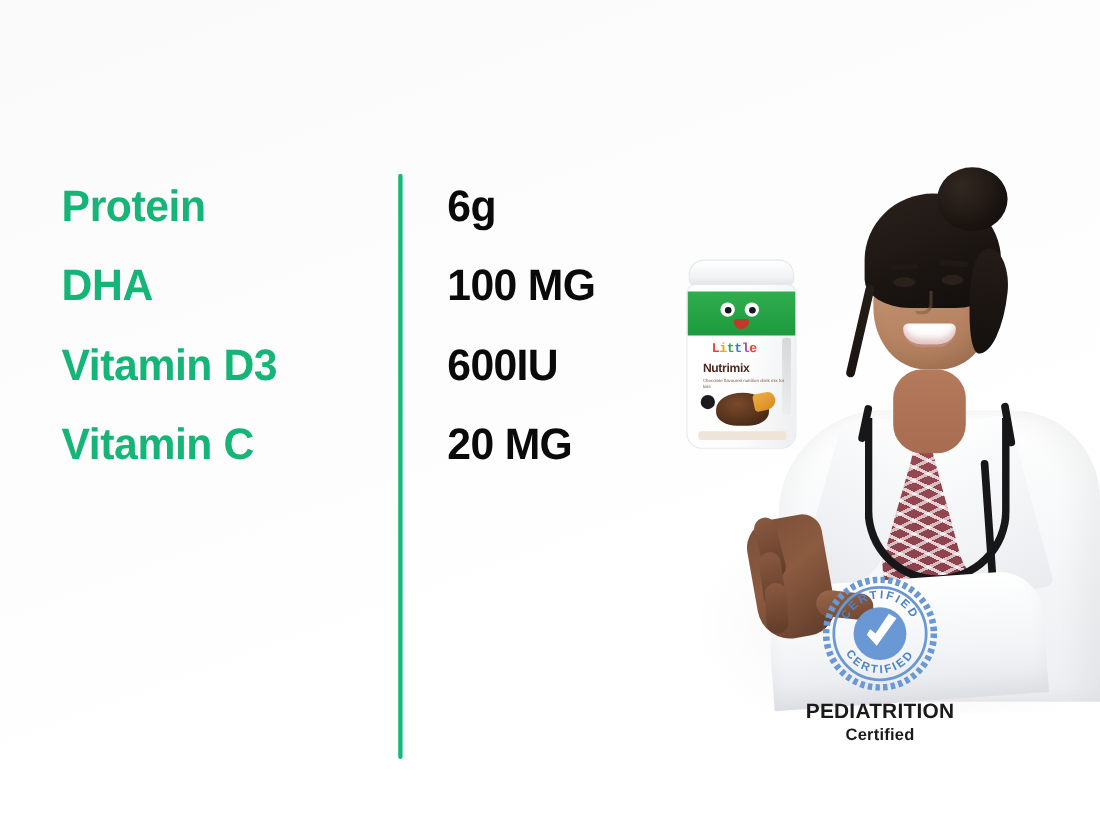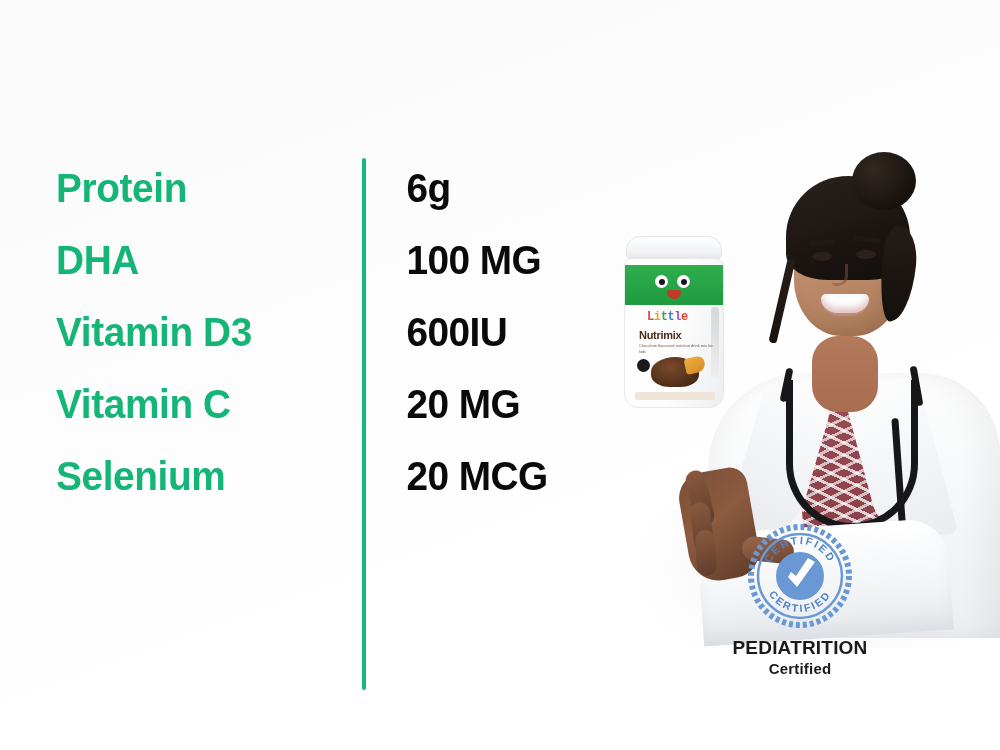--- a/index.html
+++ b/index.html
@@ -500,24 +500,20 @@
         <div class="nutrient-name">Vitamin D3</div>
         <div class="nutrient-value">600IU</div>
       </div>
 
       <div class="nutrient-row">
         <div class="nutrient-name">Vitamin C</div>
         <div class="nutrient-value">20 MG</div>
       </div>
 
 
-      <div class="nutrient-row">
-        <div class="nutrient-name">Selenium</div>
-        <div class="nutrient-value">20 MCG</div>
-      </div>
 
     </div>
   </div>
 
   <div class="doctor-photo">
     <div class="doc-shadow"></div>
     <div class="doc-coat"></div>
     <div class="doc-shirt"></div>
     <div class="doc-coat-lapel-l"></div>
     <div class="doc-coat-lapel-r"></div>

